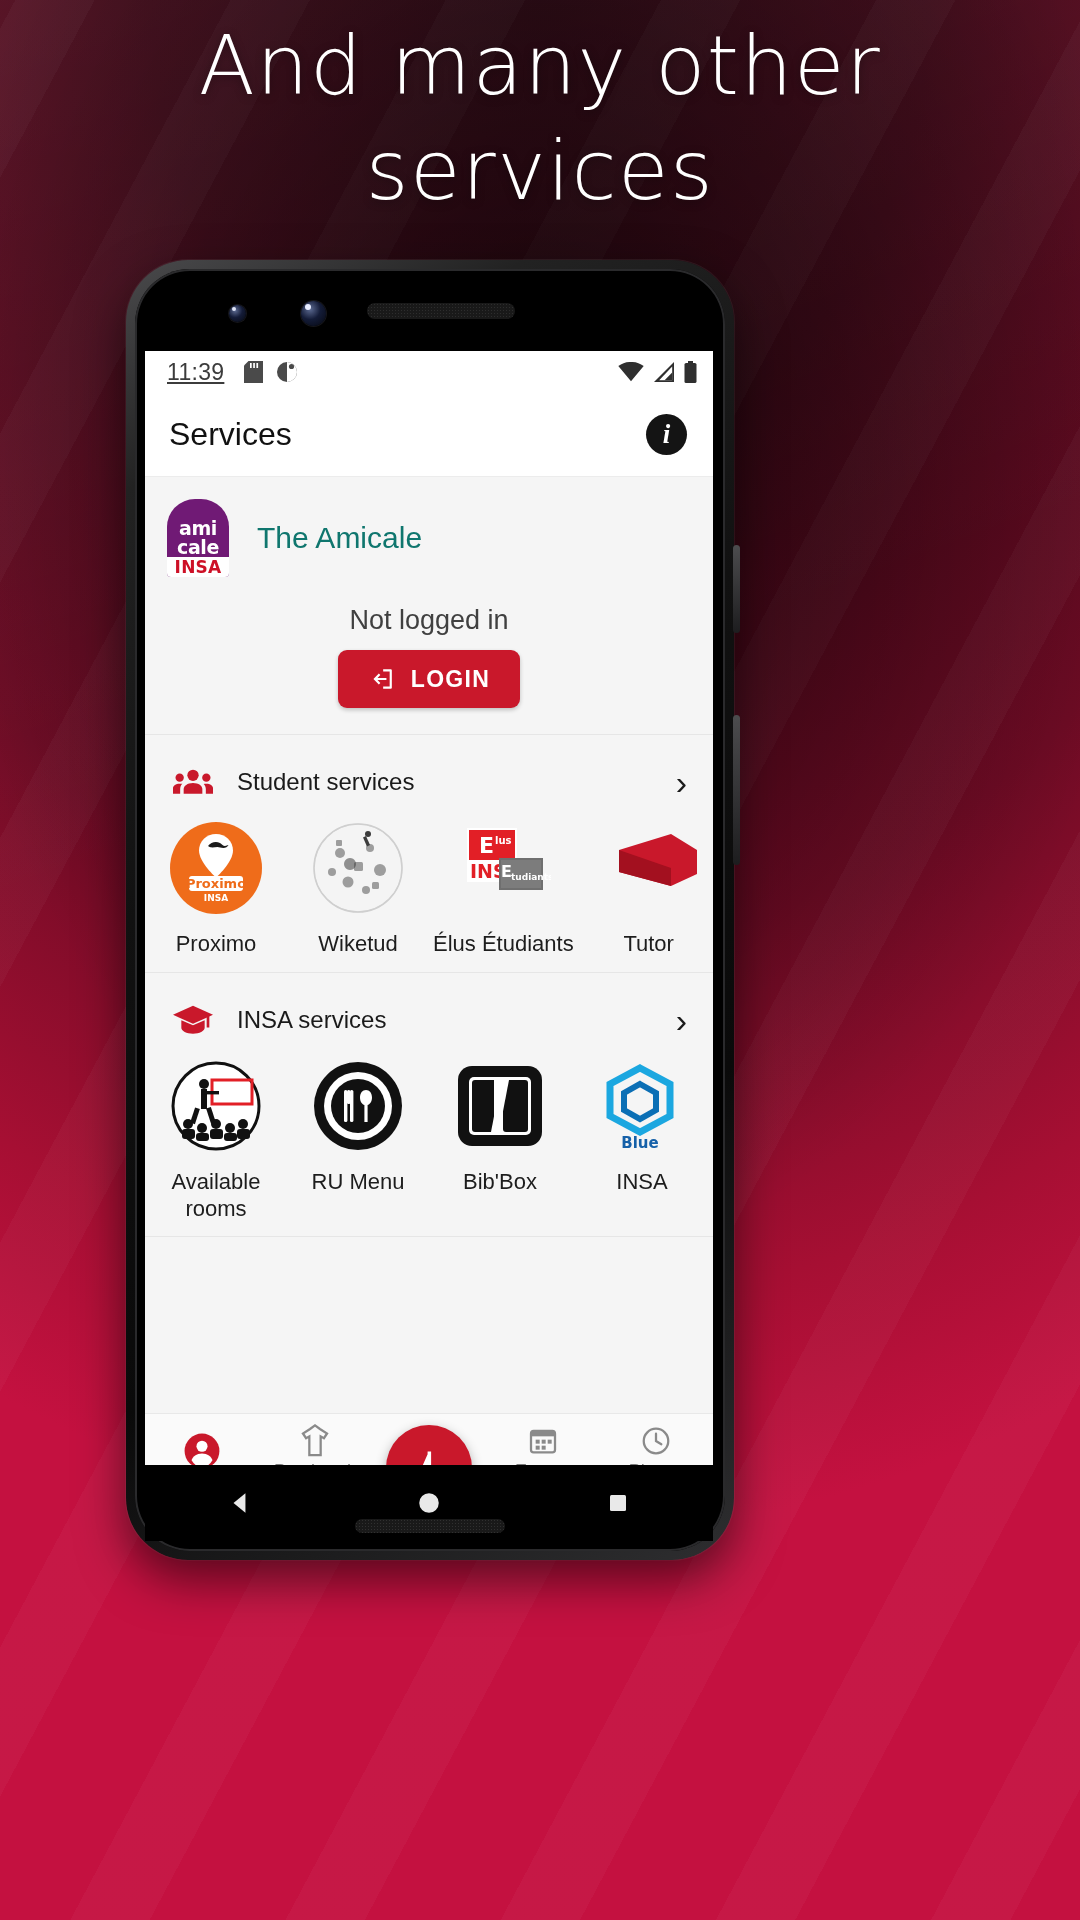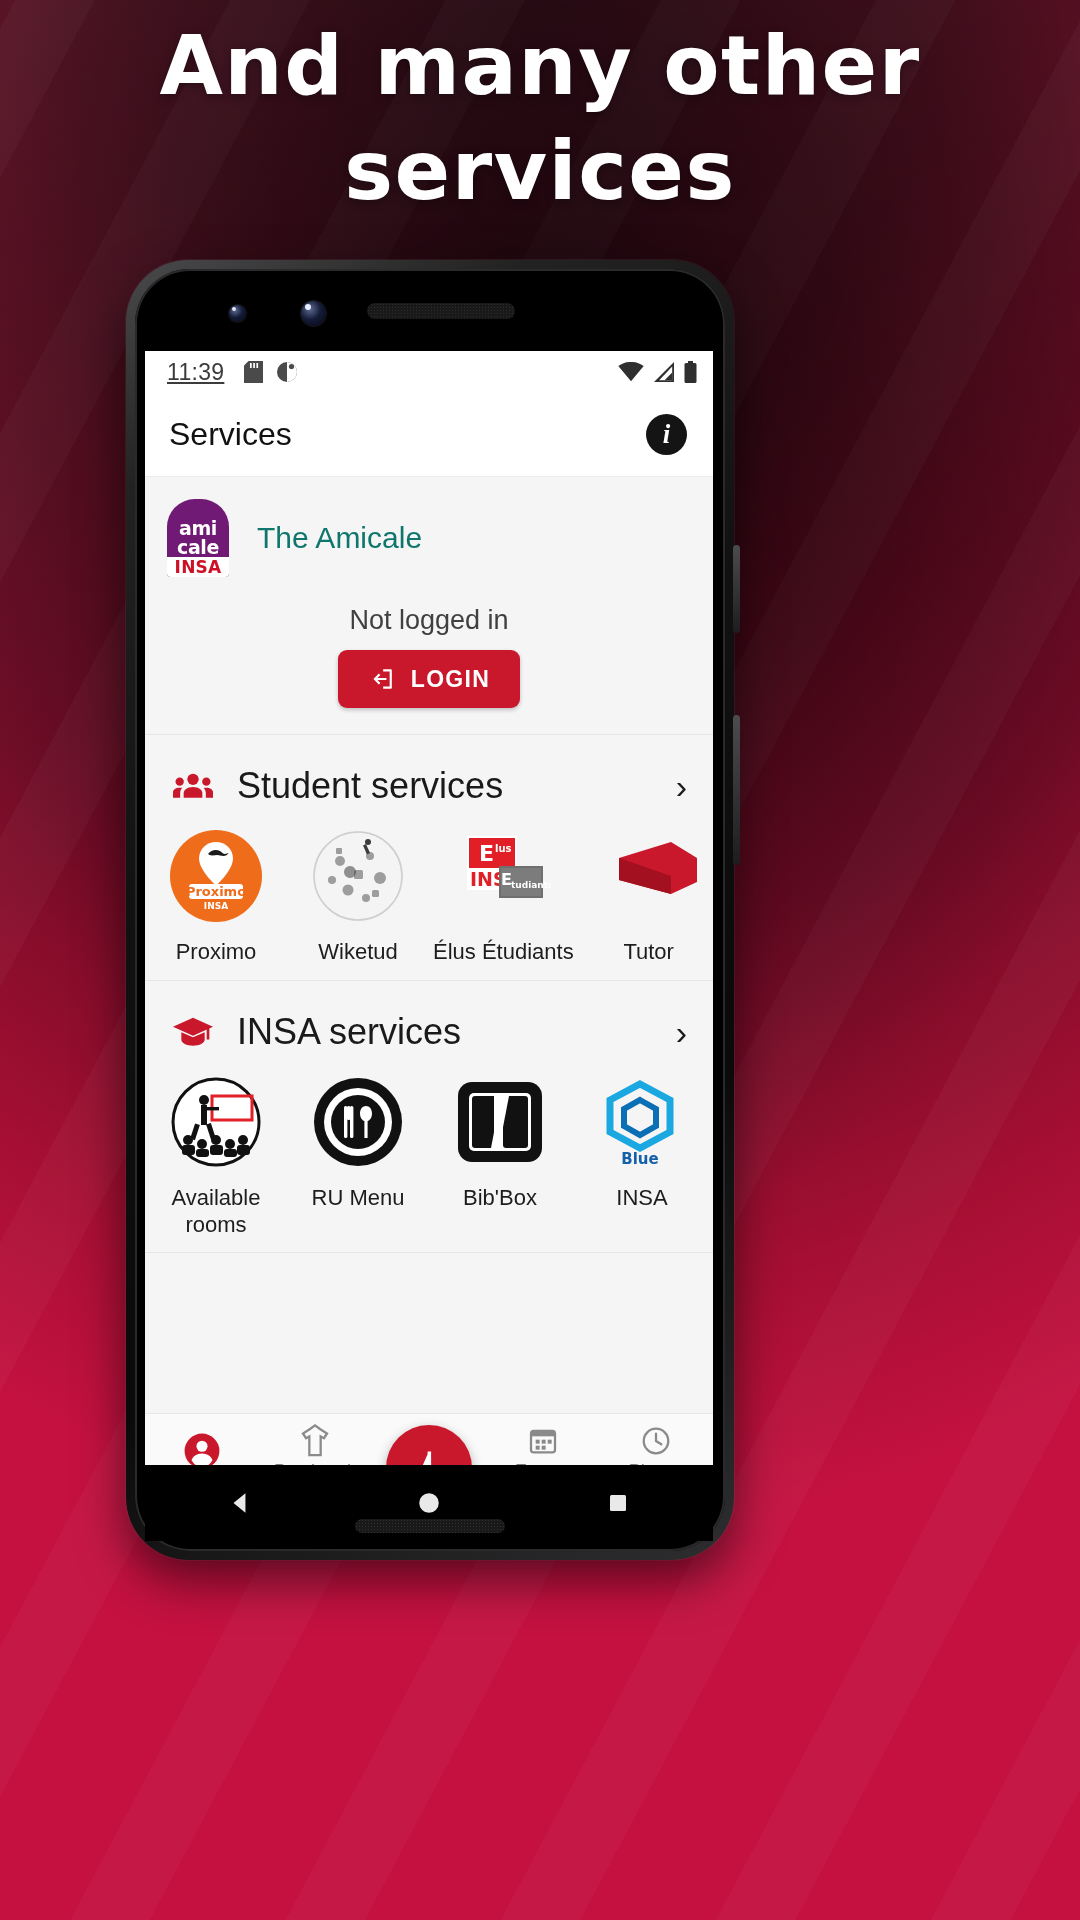--- a/index.html
+++ b/index.html
@@ -36,21 +36,21 @@
     position:absolute; top:14px; left:0; right:0;
     text-align:center;
     color:#fff;
     font-family:"DejaVu Sans", sans-serif;
     font-weight:300;
     font-size:82px;
     line-height:1.28;
     letter-spacing:1.5px;
     text-shadow:0 2px 10px rgba(0,0,0,0.35);
   }
-  #headline .l { display:block;font-weight:bold; }
+  #headline .l { display:block; }
 
   
   #phone {
     position:absolute;
     left:126px; top:260px;
     width:608px; height:1300px;
     border-radius:62px;
     background:linear-gradient(150deg,#4a4a4c 0%,#222 14%,#111 40%,#0a0a0a 70%,#2e2e30 100%);
     padding:9px;
     box-shadow:0 20px 48px rgba(0,0,0,0.55), 0 0 0 1px rgba(255,255,255,0.07);
@@ -163,21 +163,21 @@
     border:none; border-radius:9px;
     height:58px; padding:0 30px;
     display:flex; align-items:center; gap:17px;
     font-size:23px; font-weight:bold; letter-spacing:1.3px;
     box-shadow:0 2px 4px rgba(0,0,0,0.22);
   }
 
   
   .cat-head { display:flex; align-items:center; padding:30px 26px 4px 26px; }
   .cat-icon { width:44px; flex:0 0 44px; display:flex; align-items:center; justify-content:center; }
-  .cat-title { font-size:36px; color:#1a1a1a; margin-left:22px; flex:1; }
+  .cat-title { font-size:24px; color:#1a1a1a; margin-left:22px; flex:1; }
   .chev { color:#1a1a1a; font-size:34px; line-height:1; font-weight:300; }
 
   .tiles { display:flex; padding:16px 0 14px 0; overflow:hidden; }
   .tile { flex:0 0 142px; text-align:center; }
   .tile .art {
     width:98px; height:98px; margin:0 auto;
     display:flex; align-items:center; justify-content:center;
     position:relative;
   }
   .tile .lbl {

